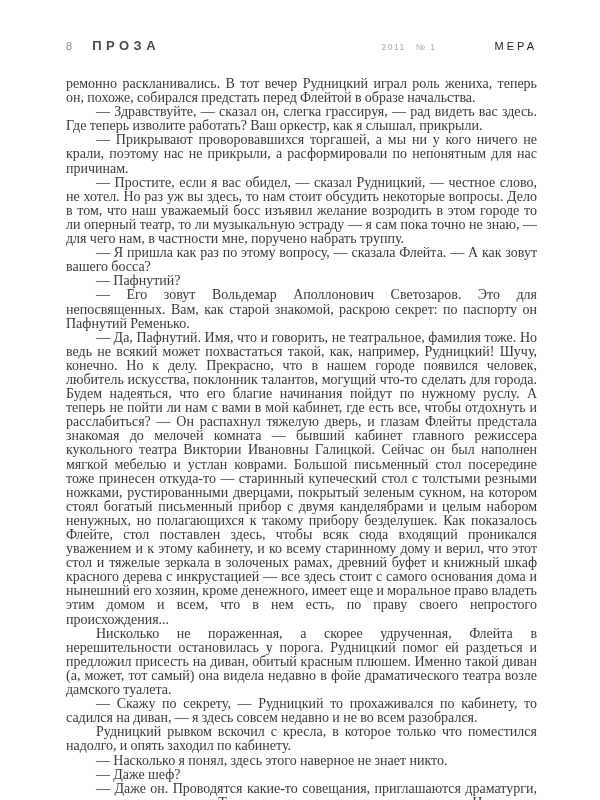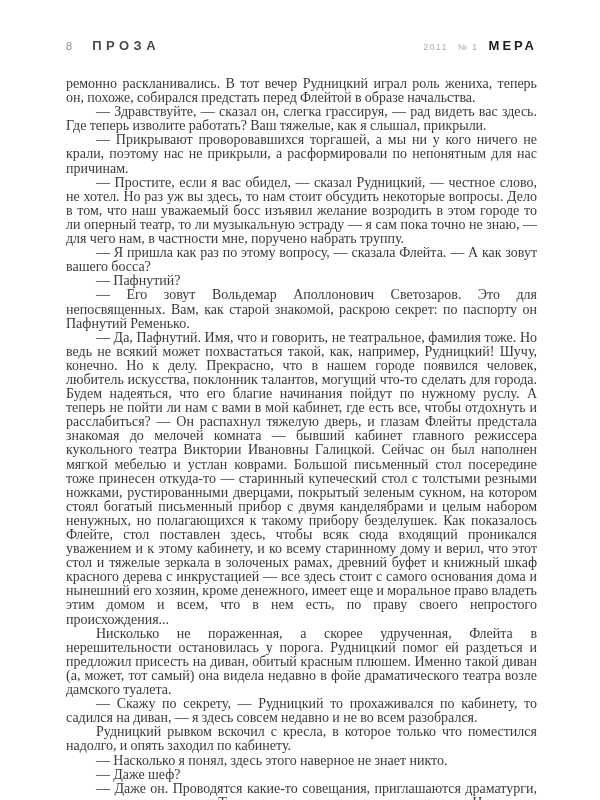--- a/index.html
+++ b/index.html
@@ -48,23 +48,24 @@
   }
   .issue-year, .issue-number {
     color: #a8a8a8;
     font-size: 8.5px;
     letter-spacing: 1.5px;
     margin-right: 10px;
     text-align: center;
   }
   .journal-name {
     color: #1d1d1d;
-    font-weight: 700;
+    font-weight: 400;
     letter-spacing: 3px;
-    font-size: 13px;
+    font-size: 11px;
+    margin-left: 48px;
   }
   main.text-block {
     margin: 24px 63px 0 66px;
   }
   .text-column p.para {
     margin: 0;
     font-size: 14px;
     line-height: 14.1px;
     text-align: justify;
     hyphens: auto;
@@ -88,21 +89,21 @@
     <div class="head-right">
       <span class="issue-year">2011</span>
       <span class="issue-number">№ 1</span>
       <span class="journal-name">МЕРА</span>
     </div>
   </header>
 
   <main class="text-block">
     <div id="paragraphs" class="text-column">
         <p class="para">ремонно раскланивались. В тот вечер Рудницкий играл роль жениха, теперь он, похоже, собирался предстать перед Флейтой в образе начальства.</p>
-        <p class="para indent">— Здравствуйте, — сказал он, слегка грассируя, — рад видеть вас здесь. Где теперь изволите работать? Ваш тяжелые, как я слышал, прикрыли.</p>
+        <p class="para indent">— Здравствуйте, — сказал он, слегка грассируя, — рад видеть вас здесь. Где теперь изволите работать? Ваш оркестр, как я слышал, прикрыли.</p>
         <p class="para indent">— Прикрывают проворовавшихся торгашей, а мы ни у кого ничего не крали, поэтому нас не прикрыли, а расформировали по непонятным для нас причинам.</p>
         <p class="para indent">— Простите, если я вас обидел, — сказал Рудницкий, — честное слово, не хотел. Но раз уж вы здесь, то нам стоит обсудить некоторые вопросы. Дело в том, что наш уважаемый босс изъявил желание возродить в этом городе то ли оперный театр, то ли музыкальную эстраду — я сам пока точно не знаю, — для чего нам, в частности мне, поручено набрать труппу.</p>
         <p class="para indent">— Я пришла как раз по этому вопросу, — сказала Флейта. — А как зовут вашего босса?</p>
         <p class="para indent">— Пафнутий?</p>
         <p class="para indent">— Его зовут Вольдемар Аполлонович Светозаров. Это для непосвященных. Вам, как старой знакомой, раскрою секрет: по паспорту он Пафнутий Ременько.</p>
         <p class="para indent">— Да, Пафнутий. Имя, что и говорить, не театральное, фамилия тоже. Но ведь не всякий может похвастаться такой, как, например, Рудницкий! Шучу, конечно. Но к делу. Прекрасно, что в нашем городе появился человек, любитель искусства, поклонник талантов, могущий что-то сделать для города. Будем надеяться, что его благие начинания пойдут по нужному руслу. А теперь не пойти ли нам с вами в мой кабинет, где есть все, чтобы отдохнуть и расслабиться? — Он распахнул тяжелую дверь, и глазам Флейты предстала знакомая до мелочей комната — бывший кабинет главного режиссера кукольного театра Виктории Ивановны Галицкой. Сейчас он был наполнен мягкой мебелью и устлан коврами. Большой письменный стол посередине тоже принесен откуда-то — старинный купеческий стол с толстыми резными ножками, рустированными дверцами, покрытый зеленым сукном, на котором стоял богатый письменный прибор с двумя канделябрами и целым набором ненужных, но полагающихся к такому прибору безделушек. Как показалось Флейте, стол поставлен здесь, чтобы всяк сюда входящий проникался уважением и к этому кабинету, и ко всему старинному дому и верил, что этот стол и тяжелые зеркала в золоченых рамах, древний буфет и книжный шкаф красного дерева с инкрустацией — все здесь стоит с самого основания дома и нынешний его хозяин, кроме денежного, имеет еще и моральное право владеть этим домом и всем, что в нем есть, по праву своего непростого происхождения...</p>
         <p class="para indent">Нисколько не пораженная, а скорее удрученная, Флейта в нерешительности остановилась у порога. Рудницкий помог ей раздеться и предложил присесть на диван, обитый красным плюшем. Именно такой диван (а, может, тот самый) она видела недавно в фойе драматического театра возле дамского туалета.</p>
         <p class="para indent">— Скажу по секрету, — Рудницкий то прохаживался по кабинету, то садился на диван, — я здесь совсем недавно и не во всем разобрался.</p>
         <p class="para indent">Рудницкий рывком вскочил с кресла, в которое только что поместился надолго, и опять заходил по кабинету.</p>
         <p class="para indent">— Насколько я понял, здесь этого наверное не знает никто.</p>

